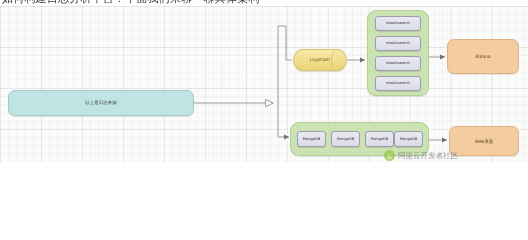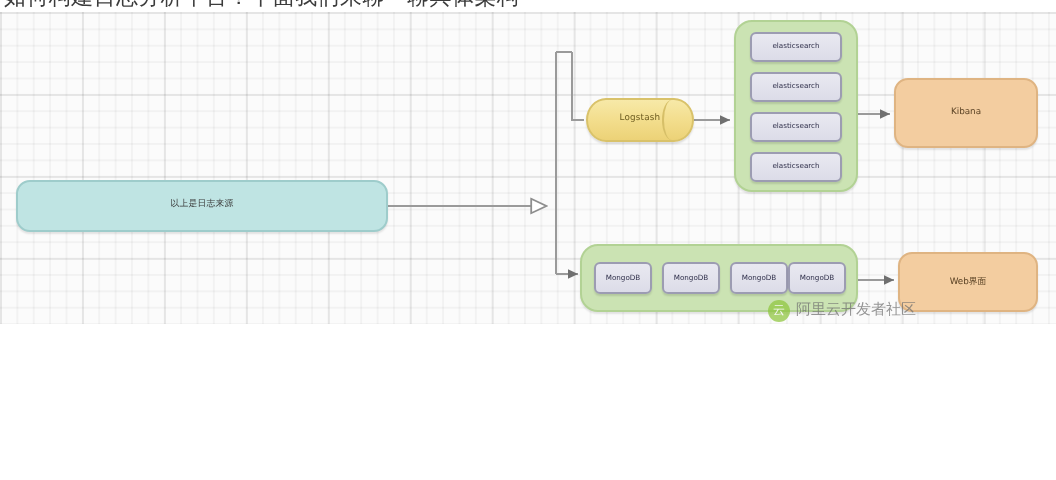--- a/index.html
+++ b/index.html
@@ -163,20 +163,21 @@
     font-family: "DejaVu Sans", sans-serif;
   }
   #kibana { left: 447px; top: 39px; width: 72px; height: 35px; }
   #webui  { left: 449px; top: 126px; width: 70px; height: 30px; }
 
   
   #watermark {
     position: absolute;
     left: 384px; top: 150px;
     display: flex;
+    align-items: center;
     gap: 3px;
     z-index: 60;
     opacity: 0.72;
   }
   #watermark .wm-badge {
     width: 11px; height: 11px;
     border-radius: 50%;
     background: #8fc63d;
     display: flex;
     align-items: center;

